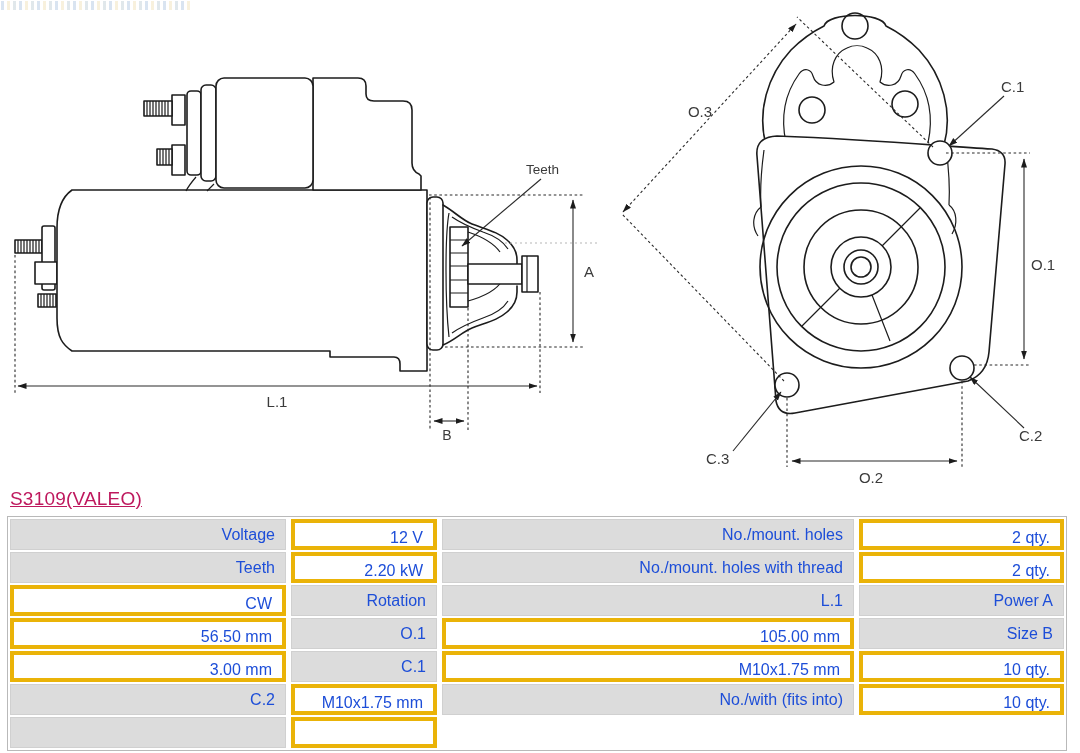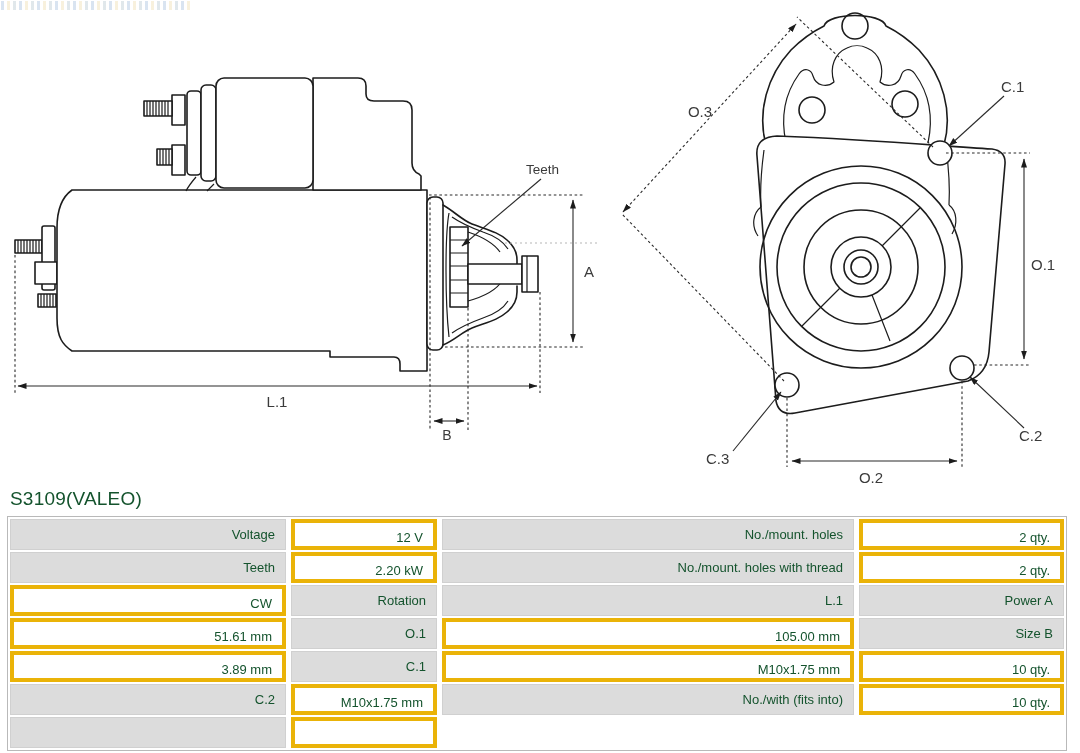--- a/index.html
+++ b/index.html
@@ -8,21 +8,21 @@
   #artifact-strip{position:absolute;left:1px;top:1px;width:192px;height:9px;opacity:.45;
         background:repeating-linear-gradient(90deg,
           rgba(150,180,215,.8) 0 3px, rgba(255,255,255,0) 3px 6px,
           rgba(235,215,160,.8) 6px 9px, rgba(255,255,255,0) 9px 12px,
           rgba(170,190,200,.8) 12px 15px, rgba(255,255,255,0) 15px 18px);}
   #drawing-svg{position:absolute;left:0;top:0;}
   #part-title{position:absolute;left:10px;top:488px;font-size:19px;letter-spacing:.2px;}
   #spec-table{position:absolute;left:7px;top:516px;width:1060px;box-sizing:border-box;
         border:1px solid #b9b9b9;padding:2px;
         display:grid;grid-template-columns:276px 146px 412px 1fr;gap:2px 5px;}
-  .cell{height:31px;line-height:29px;box-sizing:border-box;font-size:13px;color:#14532d;
+  .cell{height:31px;line-height:29px;box-sizing:border-box;font-size:16px;color:#1d4ed8;
         text-align:right;padding-right:10px;overflow:hidden;white-space:nowrap;}
   .cell.label{background:#dcdcdc;border:1px solid #d0d0d0;}
   .cell.value{background:#ffffff;border:4px solid #eab308;}
   svg text{fill:#3b3b3b;font-family:"Liberation Sans",sans-serif;}
   .pline{fill:none;stroke:#1c1c1c;stroke-width:1.6;stroke-linejoin:round;stroke-linecap:round;}
   .pfill{fill:#ffffff;stroke:#1c1c1c;stroke-width:1.6;stroke-linejoin:round;}
   .thin{fill:none;stroke:#1c1c1c;stroke-width:1.2;stroke-linejoin:round;}
   .dim{fill:none;stroke:#2a2a2a;stroke-width:1.1;}
   .dot{fill:none;stroke:#2a2a2a;stroke-width:1.1;stroke-dasharray:2.6 2.6;}
   .faint{fill:none;stroke:#b5b5b5;stroke-width:1;stroke-dasharray:2 3;}
@@ -153,45 +153,45 @@
 
       <text x="706" y="464" font-size="15">C.3</text>
       <path class="dim" d="M733,451 L781,392" marker-end="url(#ah)"></path>
 
       <path class="dot" d="M787,398 V467 M962,381 V467"></path>
       <path class="dim" d="M792,461 H957" marker-start="url(#ah)" marker-end="url(#ah)"></path>
       <text x="871" y="483" font-size="15" text-anchor="middle">O.2</text>
     </g>
   </svg>
 
-  <div id="part-title" style="color: #14532d;">S3109(VALEO)</div>
+  <div id="part-title" style="color: #be185d; text-decoration: underline;">S3109(VALEO)</div>
 
   <div id="spec-table">
 
     <div class="cell label">Voltage</div>
     <div class="cell value">12 V</div>
     <div class="cell label">No./mount. holes</div>
     <div class="cell value">2 qty.</div>
 
     <div class="cell label">Teeth</div>
     <div class="cell value">2.20 kW</div>
     <div class="cell label">No./mount. holes with thread</div>
     <div class="cell value">2 qty.</div>
 
     <div class="cell value">CW</div>
     <div class="cell label">Rotation</div>
     <div class="cell label">L.1</div>
 
     <div class="cell label">Power A</div>
-    <div class="cell value">51.61 mm</div>
+    <div class="cell value">56.50 mm</div>
     <div class="cell label">O.1</div>
     <div class="cell value">105.00 mm</div>
 
     <div class="cell label">Size B</div>
-    <div class="cell value">3.89 mm</div>
+    <div class="cell value">3.00 mm</div>
     <div class="cell label">C.1</div>
     <div class="cell value">M10x1.75 mm</div>
 
     <div class="cell value">10 qty.</div>
     <div class="cell label">C.2</div>
     <div class="cell value">M10x1.75 mm</div>
 
     <div class="cell label">No./with (fits into)</div>
     <div class="cell value">10 qty.</div>
     <div class="cell label"></div>

